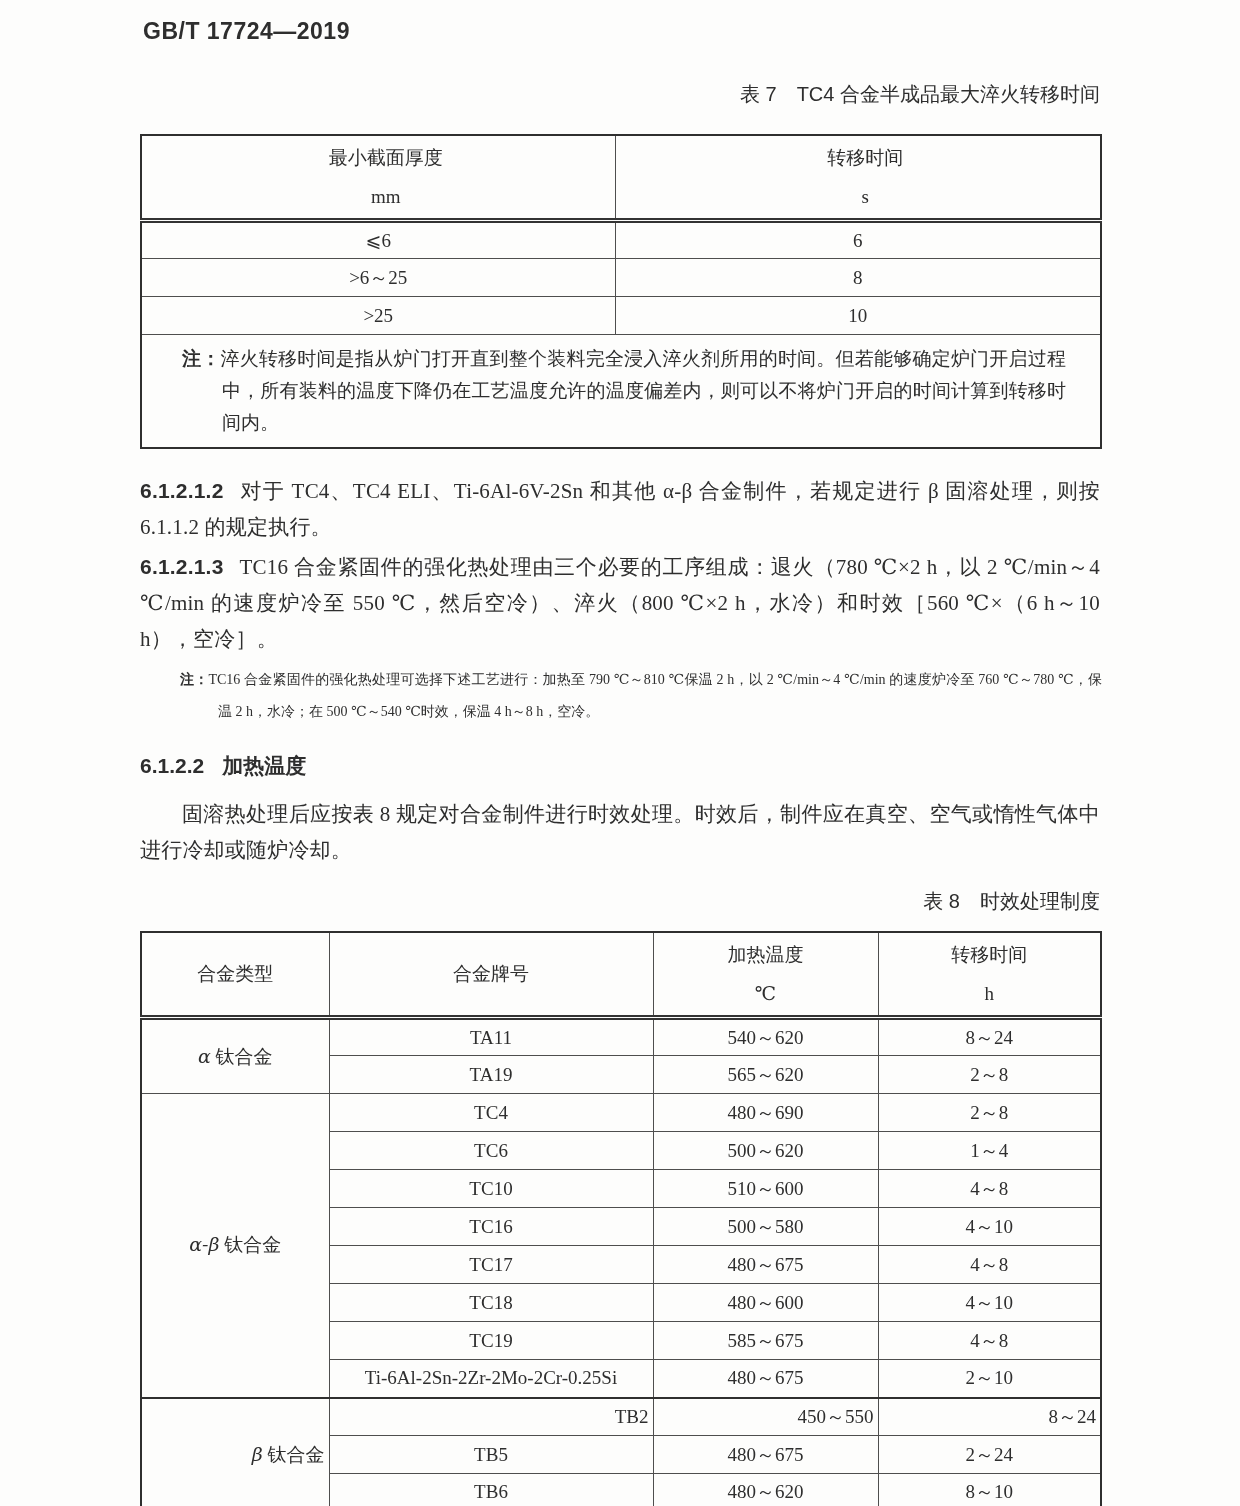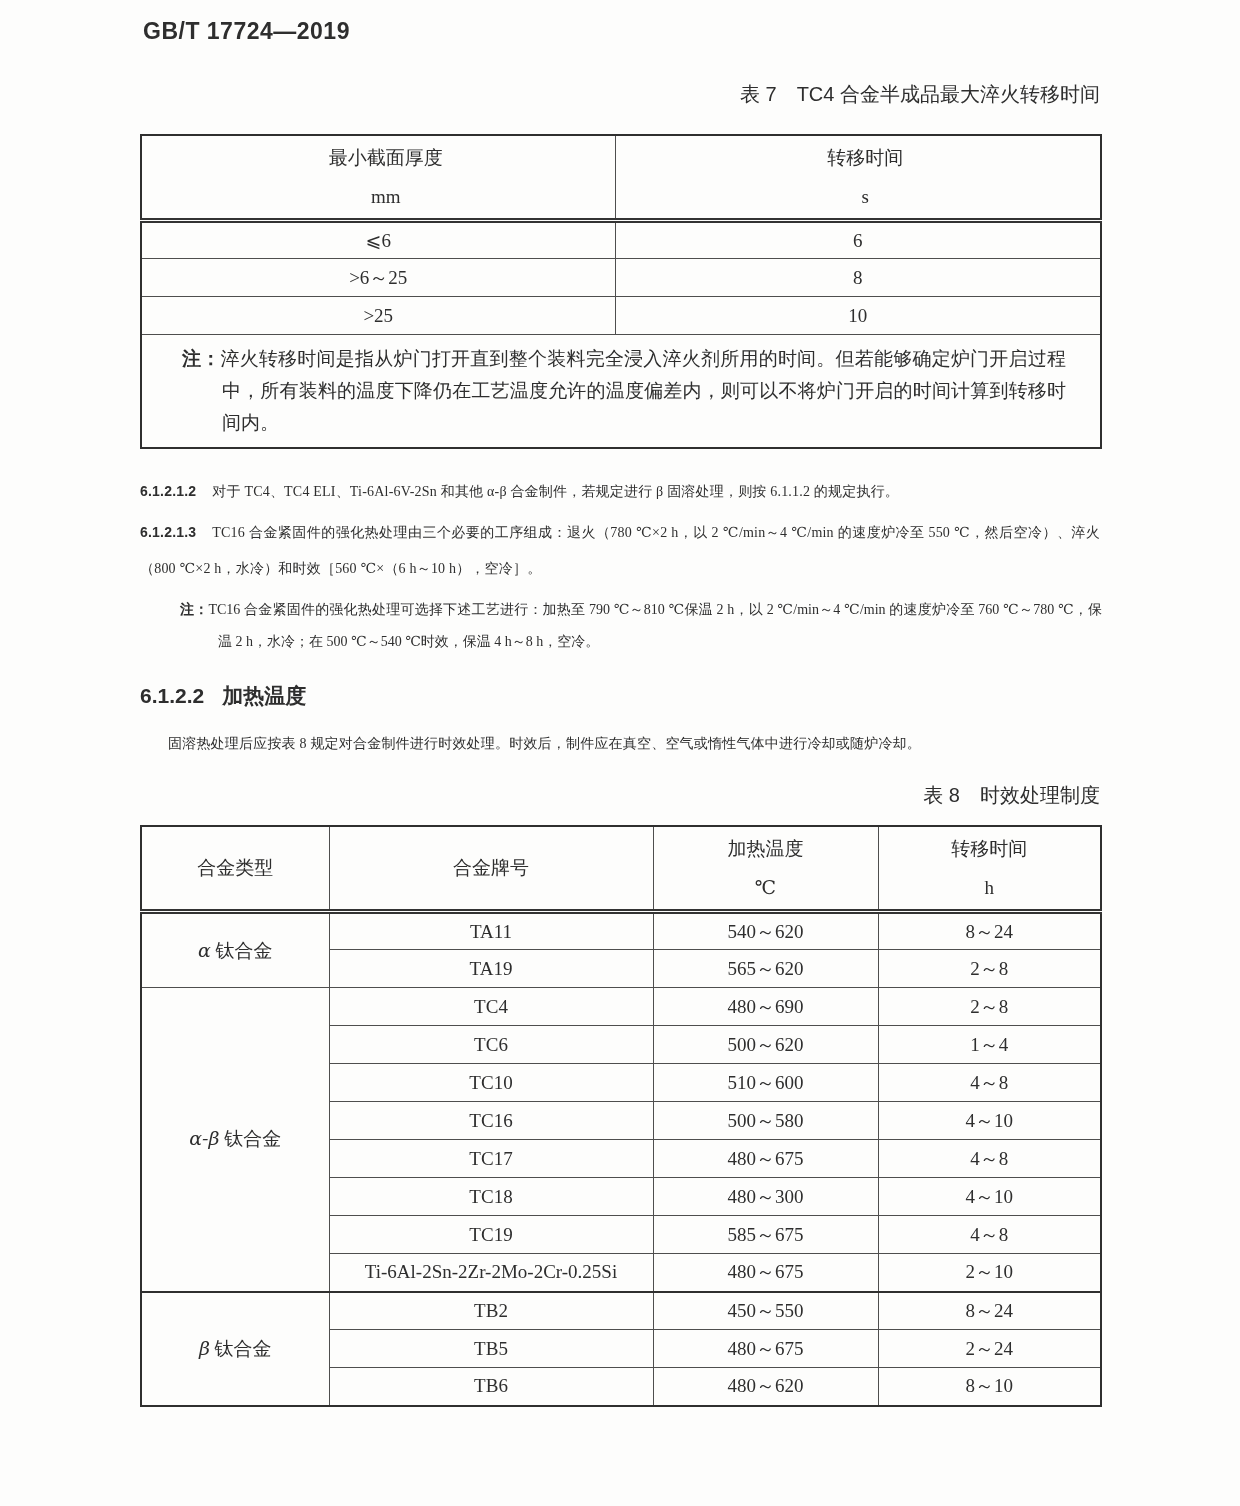--- a/index.html
+++ b/index.html
@@ -38,21 +38,21 @@
   .hdr2 { line-height:33px; padding:3px 0; display:block; }
   .t7 .hdr-row th { height:74px;padding-left:19px; }
   .t7 .data-row td { height:38px; }
   .t7 .note-cell {
     text-align:left; font-size:19px; line-height:32px;
     padding:8px 34px 8px 40px; height:auto;
   }
   .hang { padding-left:40px; text-indent:-40px; display:block; text-align:justify; }
 
   .para {
-    width:960px; font-size:14px; line-height:36px;
+    width:960px; font-size:21px; line-height:36px;
     text-align:justify; letter-spacing:.2px;
   }
   .sec-num {
     font-family:"Liberation Sans","DejaVu Sans",sans-serif;
     font-weight:bold; margin-right:16px;
   }
   .p-61212 { margin-top:24px; }
   .p-61213 { margin-top:4px; }
   .small-note {
     margin-top:6px; margin-left:40px; width:922px;
@@ -65,21 +65,21 @@
   }
   .sec-heading .sec-num { margin-right:18px; }
   .p-6122 { margin-top:16px; text-indent:2em; }
 
   .t8 { margin-top:16px; }
   .t8 .hdr-row th { height:72px; }
   .t8 td { height:38px; }
   .t8 .hdr2 { line-height:31px; padding:4px 0; }
   .type-cell { font-size:19px;margin-top:44px; }
   .greek { font-style:italic; font-family:"DejaVu Serif","Liberation Serif",serif; }
-  .beta-sep td { border-top:2px solid #2f2f2f; }
+  .beta-sep td { border-top:2px solid #2f2f2f;text-align:right; }
 </style>
 </head>
 <body>
 
 <div class="doc-header">GB/T 17724—2019</div>
 
 <div class="table-title t7-title">表 7　TC4 合金半成品最大淬火转移时间</div>
 
 <table class="tbl t7">
   <colgroup>
@@ -193,21 +193,21 @@
     <td>500～580</td>
     <td>4～10</td>
   </tr>
   <tr>
     <td>TC17</td>
     <td>480～675</td>
     <td>4～8</td>
   </tr>
   <tr>
     <td>TC18</td>
-    <td>480～300</td>
+    <td>480～600</td>
     <td>4～10</td>
   </tr>
   <tr>
     <td>TC19</td>
     <td>585～675</td>
     <td>4～8</td>
   </tr>
   <tr>
     <td>Ti-6Al-2Sn-2Zr-2Mo-2Cr-0.25Si</td>
     <td>480～675</td>

